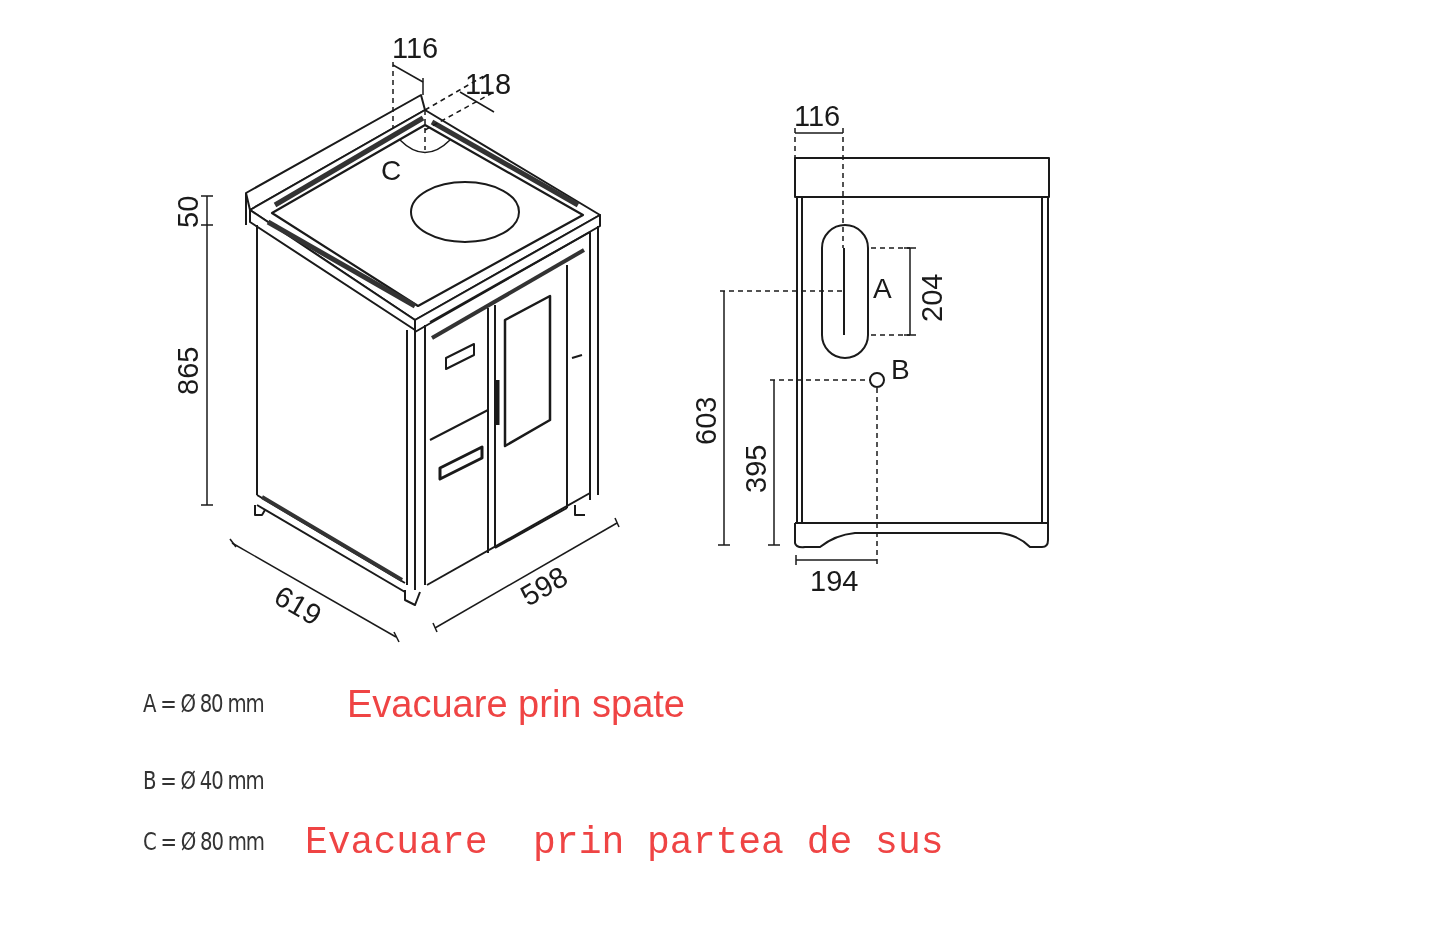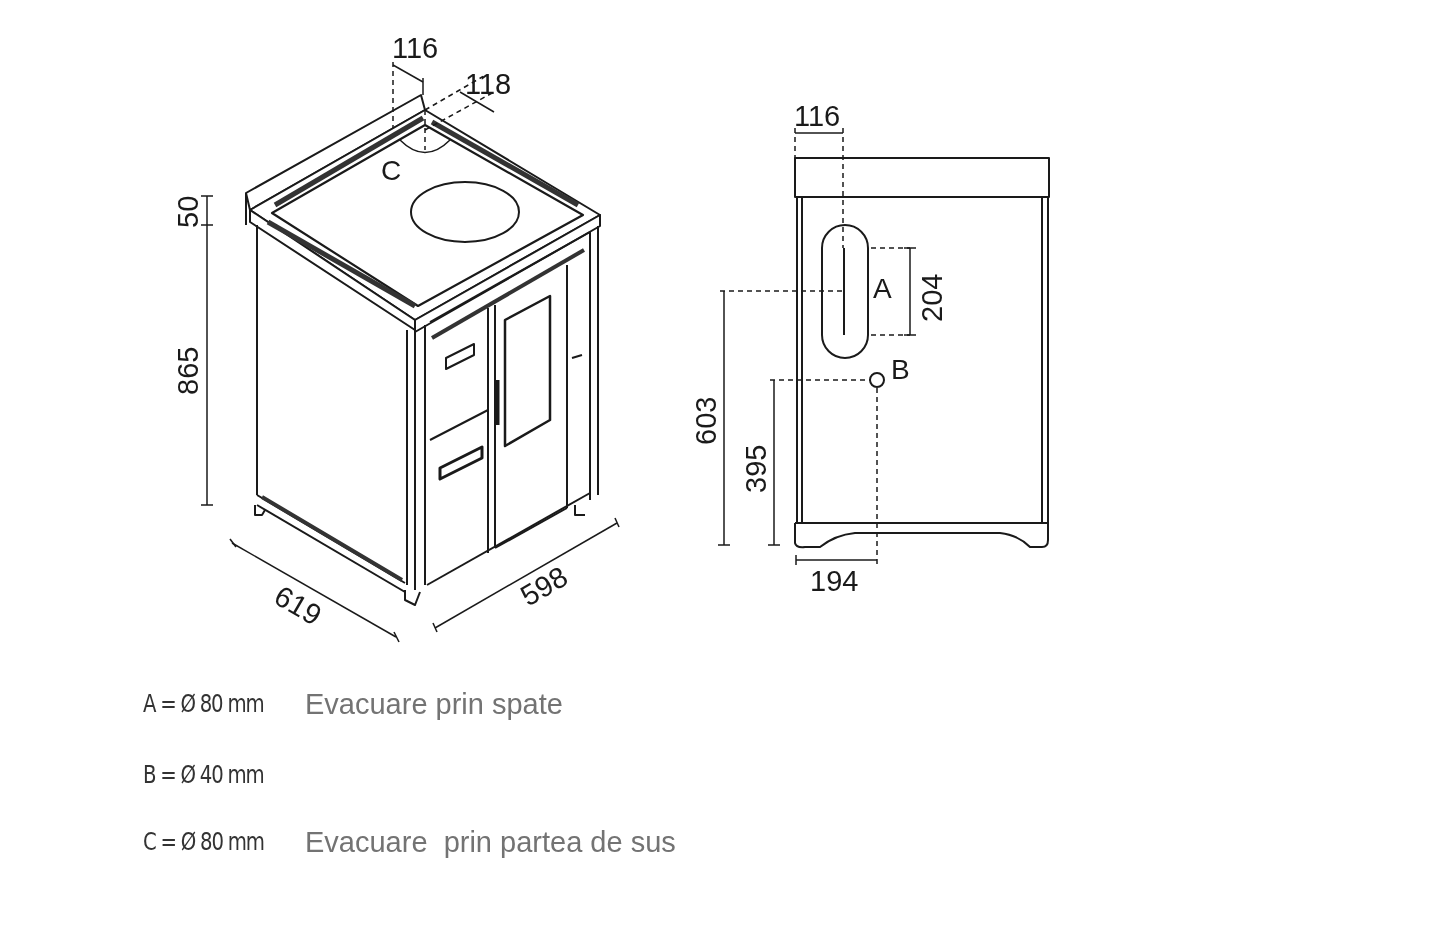--- a/index.html
+++ b/index.html
@@ -3,21 +3,21 @@
 <meta charset="utf-8">
 <style>
   html, body { margin:0; padding:0; background:#ffffff; }
   body { width:1445px; height:950px; position:relative; overflow:hidden; font-family:"Liberation Sans", sans-serif; color:#1a1a1a; }
   #drawing { position:absolute; left:0; top:0; width:1445px; height:660px; }
   .dim-text { font-family:"Liberation Sans", sans-serif; font-size:29px; fill:#1a1a1a; }
   .letter { font-family:"Liberation Sans", sans-serif; font-size:28px; fill:#1a1a1a; }
   .legend { position:absolute; left:143px; top:680px; }
   .legend-row { position:absolute; left:0; white-space:nowrap; height:40px; display:flex; align-items:center; }
   .legend-code { font-family:"DejaVu Sans", sans-serif; font-size:24px; color:#333; letter-spacing:-1.5px; transform:scaleX(0.82); transform-origin:left center; display:inline-block; width:162px; }
-  .legend-desc { font-family:"Liberation Sans", sans-serif; font-size:29px; color:#737373; }
+  .legend-desc { font-family:"Liberation Sans", sans-serif; font-size:38px; color:#ef4444; }
 </style>
 </head>
 <body>
 
 <svg id="drawing" viewBox="0 0 1445 660" xmlns="http://www.w3.org/2000/svg">
   <g stroke="#1a1a1a" fill="none" stroke-width="2" stroke-linejoin="round">
 
     <g>
 
       <polygon points="246,193 421,95 425,110 250,210" fill="#fff"></polygon>
@@ -148,24 +148,24 @@
     </g>
     <text class="dim-text" x="794" y="126" stroke="none">116</text>
     <text class="dim-text" stroke="none" transform="translate(942,322) rotate(-90)">204</text>
     <text class="dim-text" stroke="none" transform="translate(716,445) rotate(-90)">603</text>
     <text class="dim-text" stroke="none" transform="translate(766,493) rotate(-90)">395</text>
     <text class="dim-text" x="810" y="591" stroke="none">194</text>
   </g>
 </svg>
 
 <div class="legend">
-  <div class="legend-row" style="top:4px;">
+  <div class="legend-row" style="top:4px;gap:42px;">
     <span class="legend-code">A = Ø 80 mm</span>
     <span class="legend-desc">Evacuare prin spate</span>
   </div>
-  <div class="legend-row" style="top:75px;">
+  <div class="legend-row" style="top:81px;">
     <span class="legend-code">B = Ø 40 mm</span>
   </div>
   <div class="legend-row" style="top:142px;">
     <span class="legend-code">C = Ø 80 mm</span>
-    <span class="legend-desc" style="white-space:pre;">Evacuare  prin partea de sus</span>
+    <span class="legend-desc" style="white-space:pre;font-family:Liberation Mono, monospace;">Evacuare  prin partea de sus</span>
   </div>
 </div>
 
 </body></html>

